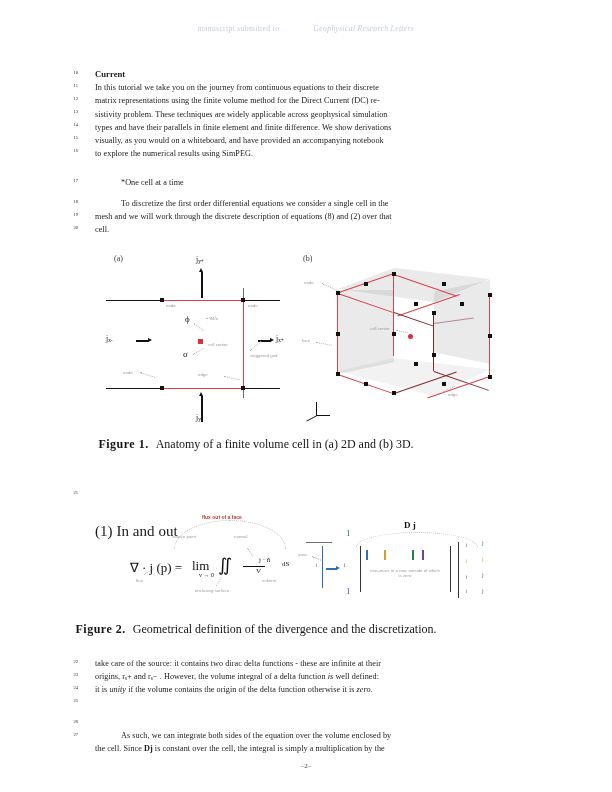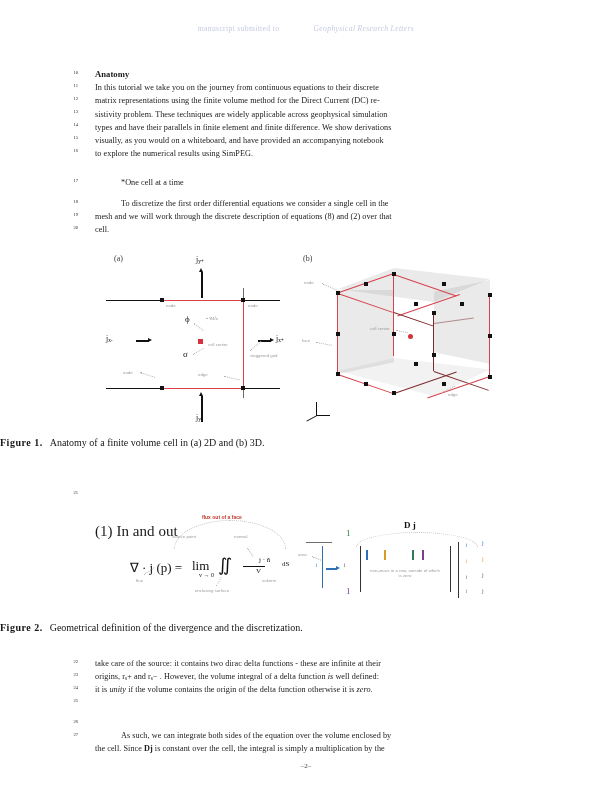--- a/index.html
+++ b/index.html
@@ -32,22 +32,22 @@
   .h-abstract{font-weight:bold;font-size:8.6px;}
   .indent{padding-left:26px;}
   .sec-head{font-weight:normal;font-size:15px;margin-top:40px;}
   i{font-style:italic;}
   b{font-weight:bold;}
   sub{font-size:5.4px;vertical-align:-1px;}
 
   
   .figwrap{position:absolute;}
   .cap{
-    position:absolute;width:512px;left:0;
-    font-size:10px;color:#151515;
+    position:absolute;width:512px;left:0;text-align:center;
+    font-size:12px;color:#151515;
   }
   .cap b{font-weight:bold;}
   .cap .capnum{letter-spacing:.5px;}
   .cap .captxt{margin-left:7px;}
 
   
   #fig1{left:98px;top:250px;width:420px;height:180px;}
   .panel-lbl{
     position:absolute;font-size:8px;color:#3a3a3a;
     font-family:"Liberation Serif", serif;
@@ -135,21 +135,21 @@
 
   <div class="lnum" style="top:70px">10</div>
   <div class="lnum" style="top:83px">11</div>
   <div class="lnum" style="top:96px">12</div>
   <div class="lnum" style="top:109px">13</div>
   <div class="lnum" style="top:122px">14</div>
   <div class="lnum" style="top:135px">15</div>
   <div class="lnum" style="top:148px">16</div>
 
   <div class="body" style="top:68px">
-    <div class="ln h-abstract">Anatomy</div>
+    <div class="ln h-abstract">Current</div>
     <div class="ln">In this tutorial we take you on the journey from continuous equations to their discrete</div>
     <div class="ln">matrix representations using the finite volume method for the Direct Current (DC) re-</div>
     <div class="ln">sistivity problem. These techniques are widely applicable across geophysical simulation</div>
     <div class="ln">types and have their parallels in finite element and finite difference. We show derivations</div>
     <div class="ln">visually, as you would on a whiteboard, and have provided an accompanying notebook</div>
     <div class="ln">to explore the numerical results using SimPEG.</div>
   </div>
 
   <div class="lnum" style="top:178px">17</div>
   <div class="body" style="top:176px">

